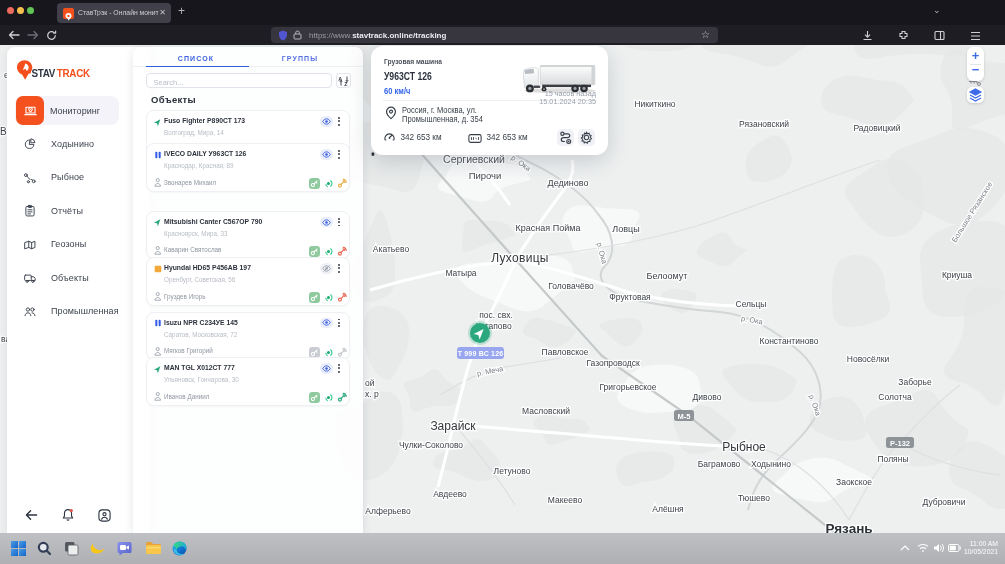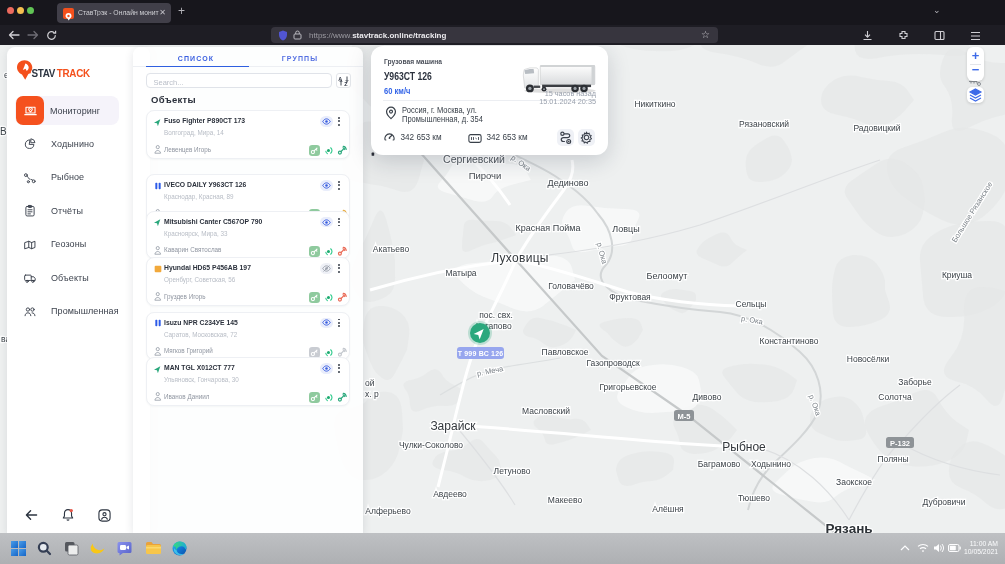--- a/index.html
+++ b/index.html
@@ -414,21 +414,21 @@
           <path d="M3.4 11a4.8 4.8 0 0 1-2.2-3.4" fill="none" stroke="#2bc98a" stroke-width="1.6" stroke-linecap="round"></path>
         </svg>
         <svg class="k3" width="10.5" height="10.5" viewBox="0 0 13 13">
           <g fill="none" stroke="#2aa87c" stroke-width="1.5" stroke-linecap="round">
             <circle cx="3.6" cy="9.4" r="1.8"></circle>
             <path d="M5 8 8.6 4.4M9.6 5.6a2.5 2.5 0 0 0-2.2-2.2"></path>
             <path d="M11.4 5.3A4.3 4.3 0 0 0 7.7 1.6"></path>
           </g>
         </svg>
 </div>
-<div class="card" style="top:127px">
+<div class="card" style="top:96px">
 <svg class="sic" width="8" height="8" viewBox="0 0 12 12">
           <rect x="2" y="1" width="3" height="10" rx="1.2" fill="#2d5be8"></rect>
           <rect x="7" y="1" width="3" height="10" rx="1.2" fill="#2d5be8"></rect>
         </svg>
 <div class="nm">IVECO DAILY У963СТ 126</div>
 <div class="ad">Краснодар, Красная, 89</div>
 <svg class="pic" width="9.5" height="10.5" viewBox="0 0 12 13">
           <circle cx="6" cy="3.8" r="2" fill="none" stroke="#9aa0ab" stroke-width="1.1"></circle>
           <path d="M2.4 11.5c.3-2.2 1.8-3.4 3.6-3.4s3.3 1.2 3.6 3.4Z" fill="none" stroke="#9aa0ab" stroke-width="1.1"></path>
         </svg>

